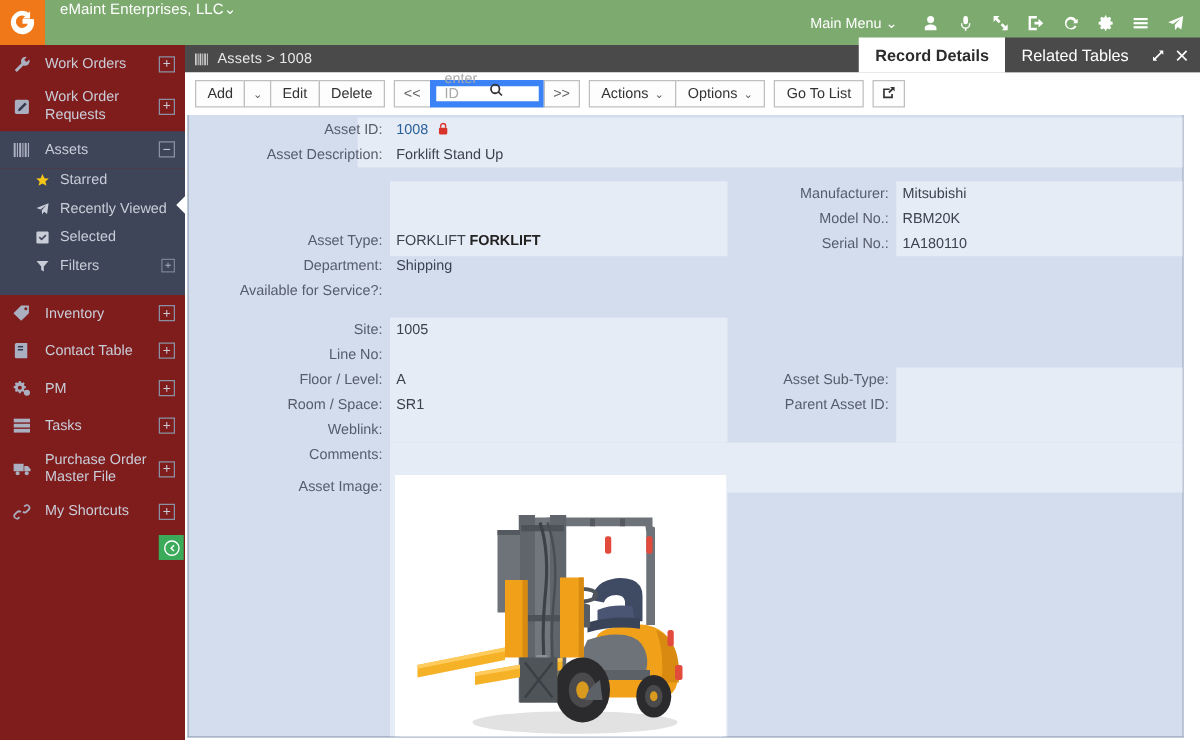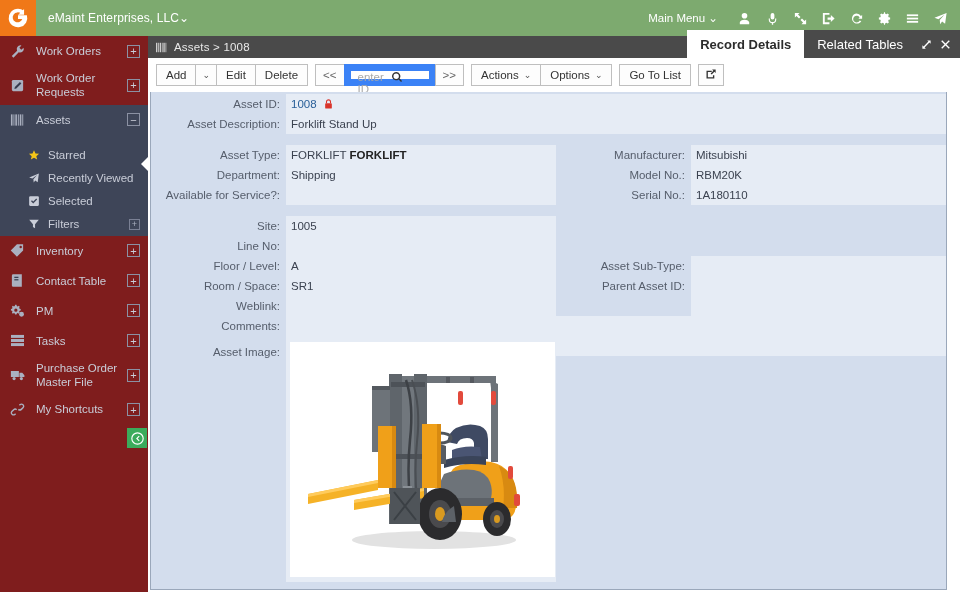--- a/index.html
+++ b/index.html
@@ -8,21 +8,21 @@
     font-family: "Liberation Sans", sans-serif;
     overflow: hidden;
     background: #ffffff;
   }
   #app { position: relative; width: 960px; height: 592px; }
 
   
   .topbar {
     position: absolute; left: 0; top: 0; width: 960px; height: 36px;
     background: #7daa6f;
-    display: flex; align-items: center;
+    display: flex; align-items: flex-start;
   }
   .logo-box {
     width: 36px; height: 36px; background: #f07818;
     display: flex; align-items: center; justify-content: center;
   }
   .logo-glyph { width: 26px; height: 26px; }
   .company-name {
     color: #ffffff; font-size: 12px; margin-left: 12px;
     letter-spacing: .1px; white-space: nowrap;
   }
@@ -61,21 +61,21 @@
   .nav-label { flex: 1; line-height: 1.25; padding-left: 4px; }
   .nav-exp {
     width: 13px; height: 13px; min-width: 13px;
     border: 1px solid #8b91a3; color: #c9cdd8;
     font-size: 11px; line-height: 10px; text-align: center;
     font-family: "Liberation Sans", sans-serif;
     display: flex; align-items: center; justify-content: center;
   }
   .subnav { background: #3e4558; padding: 3px 0 6px 0; }
   .sub-item {
-    display: flex; align-items: flex-end; height: 23px;
+    display: flex; align-items: flex-start; height: 23px;
     padding-left: 28px; padding-right: 8px;
     color: #c9cdd8; font-size: 11.5px; cursor: pointer;
   }
   .sub-ico {
     width: 18px; min-width: 18px; display: flex; align-items: center;
   }
   .sub-label { flex: 1; padding-left: 2px; }
   .sub-exp {
     width: 11px; height: 11px; min-width: 11px; border: 1px solid #7a8094;
     color: #aab0c0; font-size: 9px;
@@ -133,35 +133,36 @@
   .btn-group { display: flex; margin-right: 8px; }
   .tbtn {
     height: 22px; padding: 0 9px;
     border: 1px solid #bfbfbf; background: #fdfdfd;
     font-size: 11.5px; color: #333; display: flex; align-items: center;
     cursor: pointer; white-space: nowrap; margin-right: -1px;
   }
   .tbtn.caret { padding: 0 6px; }
   .tbtn.nav { color: #666; padding: 0 7px; }
   .id-input {
-    height: 22px; width: 92px; border: 7px solid #3b82f6; background: #fff;
-    display: flex; align-items: flex-start; padding: 0 4px 0 7px;
+    height: 22px; width: 92px; border: 5px solid #3b82f6; background: #fff;
+    display: flex; align-items: flex-end; padding: 0 4px 0 7px;
     margin-right: -1px; cursor: text;
   }
   .id-input span { font-size: 11.5px; color: #a9a9a9; flex: 1; }
   .caret-glyph { font-size: 9px; color: #555; }
 
   
   .record-body {
     position: absolute; left: 2px; top: 56px;
     width: 797px; height: 498px;
     background: #d3dded;
     border: 1px solid #9aa7ba;
     border-top: none;
     overflow: hidden;
+    padding-left: 26px;
   }
   .scroll-edge {
     position: absolute; left: 799px; top: 56px; width: 11px; height: 498px;
     background: #ffffff;
   }
 
   .fld-row { display: flex; align-items: stretch; height: 20px; }
   .fld-label {
     width: 135px; min-width: 135px; text-align: right; padding-right: 6px;
     font-size: 11.5px; color: #555d6b; line-height: 20px;
@@ -519,21 +520,21 @@
           <div class="fld-val">Forklift Stand Up</div>
         </div>
       </div>
 
       <div class="gap"></div>
 
       <div class="sec" style="position:relative;">
         <div class="panel" style="position:absolute;left:135px;width:270px;top:0;height:60px;"></div>
         <div class="panel" style="position:absolute;left:540px;width:257px;top:0;height:60px;"></div>
 
-        <div class="col-left" style="position:relative;z-index:2;">
+        <div class="col-left" style="position:relative;z-index:2;margin-top:38px;">
           <div class="fld-row">
             <div class="fld-label">Asset Type:</div>
             <div class="fld-val">
               <span>FORKLIFT</span>
               <span class="bold-type">FORKLIFT</span>
             </div>
           </div>
           <div class="fld-row">
             <div class="fld-label">Department:</div>
             <div class="fld-val">Shipping</div>

